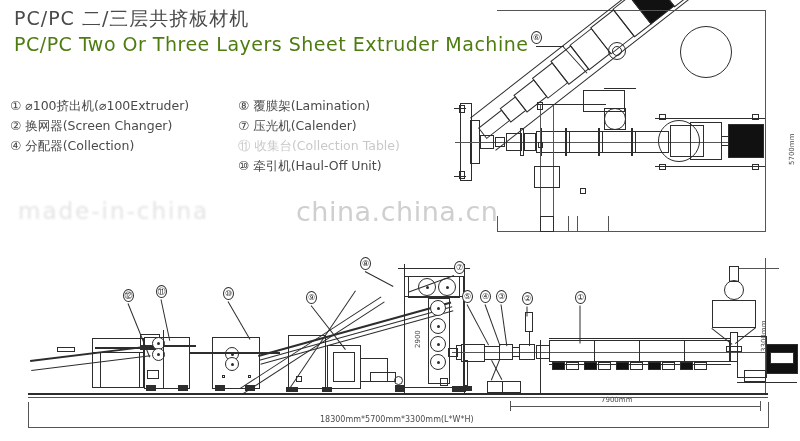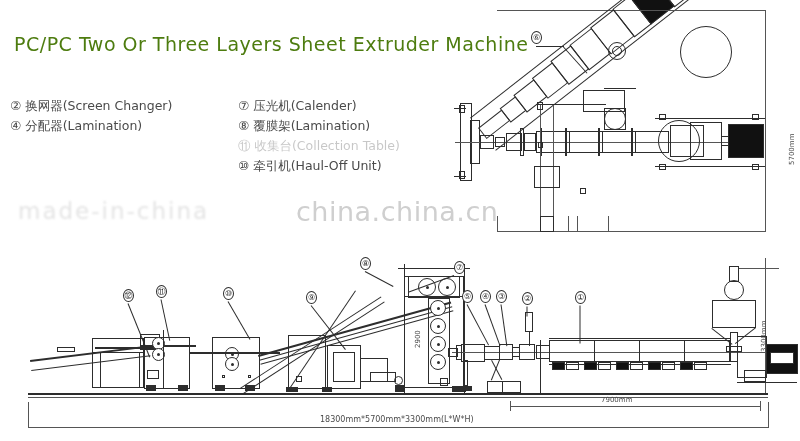--- a/index.html
+++ b/index.html
@@ -43,30 +43,32 @@
   .foot{position:absolute;background:#2d2d2d;}
   .roll{position:absolute;border:1px solid #2d2d2d;border-radius:50%;box-sizing:border-box;background:#fff;}
   .roll:after{content:"";position:absolute;left:50%;top:50%;width:3px;height:3px;
               margin:-1.5px 0 0 -1.5px;background:#2d2d2d;border-radius:50%;}
 </style>
 </head>
 <body>
 
 <div id="root">
 
+  <div class="t" id="title-cn">PC/PC 二/三层共挤板材机</div>
   <div class="t" id="title-en">PC/PC Two Or Three Layers Sheet Extruder Machine</div>
 
   <div id="legend">
     <div class="lcol" id="legend-col-left">
+      <div class="litem">①  ⌀100挤出机(⌀100Extruder)</div>
       <div class="litem">②  换网器(Screen Changer)</div>
-      <div class="litem">④  分配器(Lamination)</div>
+      <div class="litem">④  分配器(Collection)</div>
     </div>
     <div class="lcol" id="legend-col-right">
+      <div class="litem">⑧  覆膜架(Lamination)</div>
       <div class="litem">⑦  压光机(Calender)</div>
-      <div class="litem">⑧  覆膜架(Lamination)</div>
       <div class="litem faded">⑪  收集台(Collection Table)</div>
       <div class="litem">⑩  牵引机(Haul-Off Unit)</div>
     </div>
   </div>
 
   <div class="t" id="wm-ghost">made-in-china</div>
   <div class="t" id="watermark">china.china.cn</div>
 
   <div id="plan">
 

